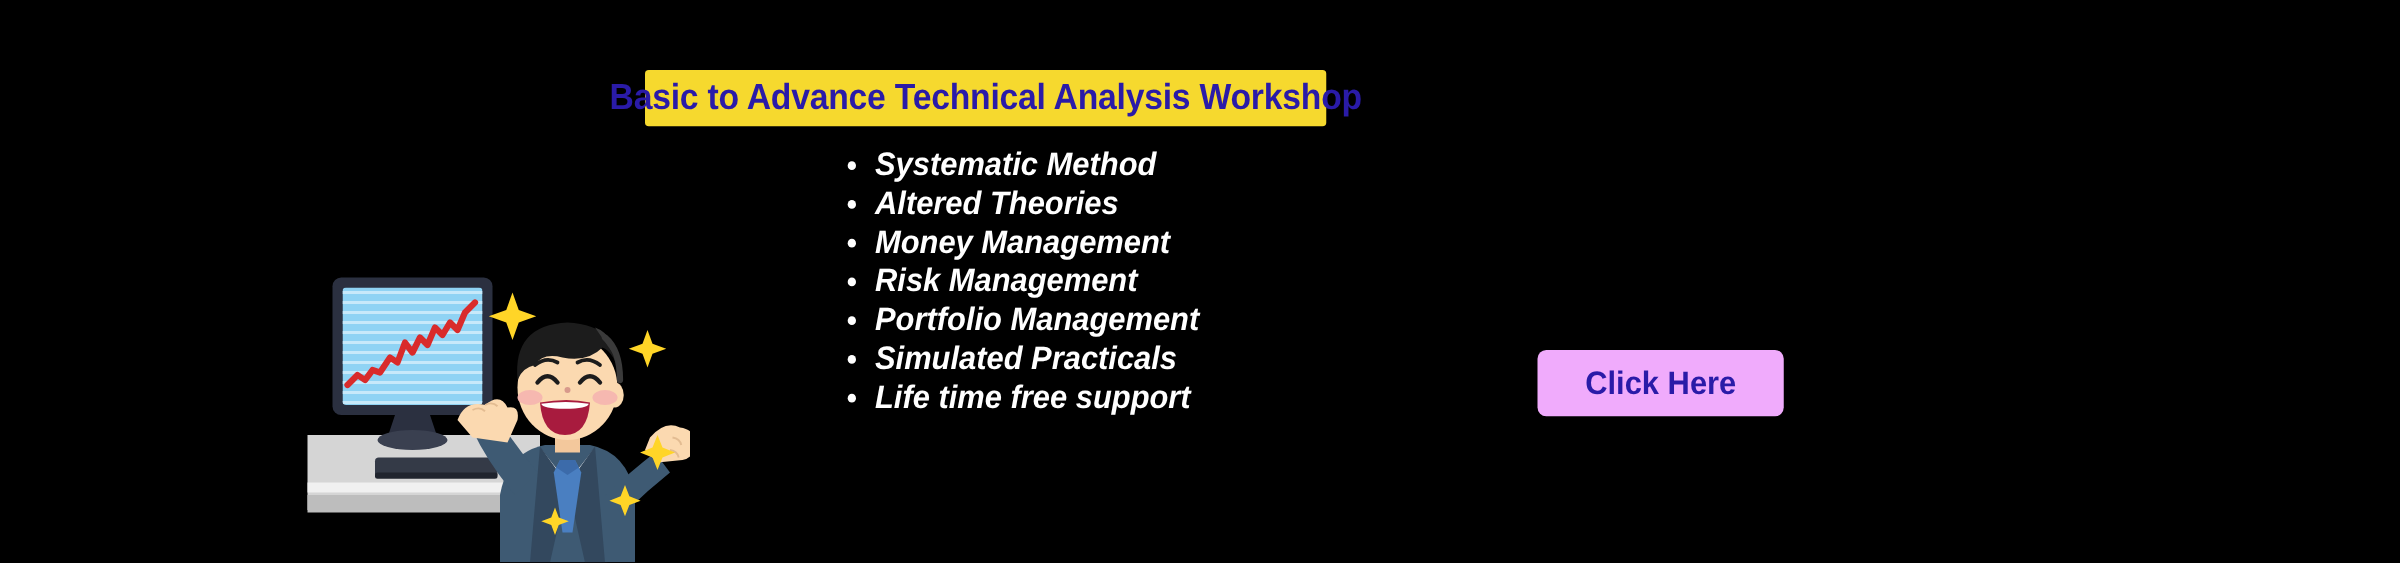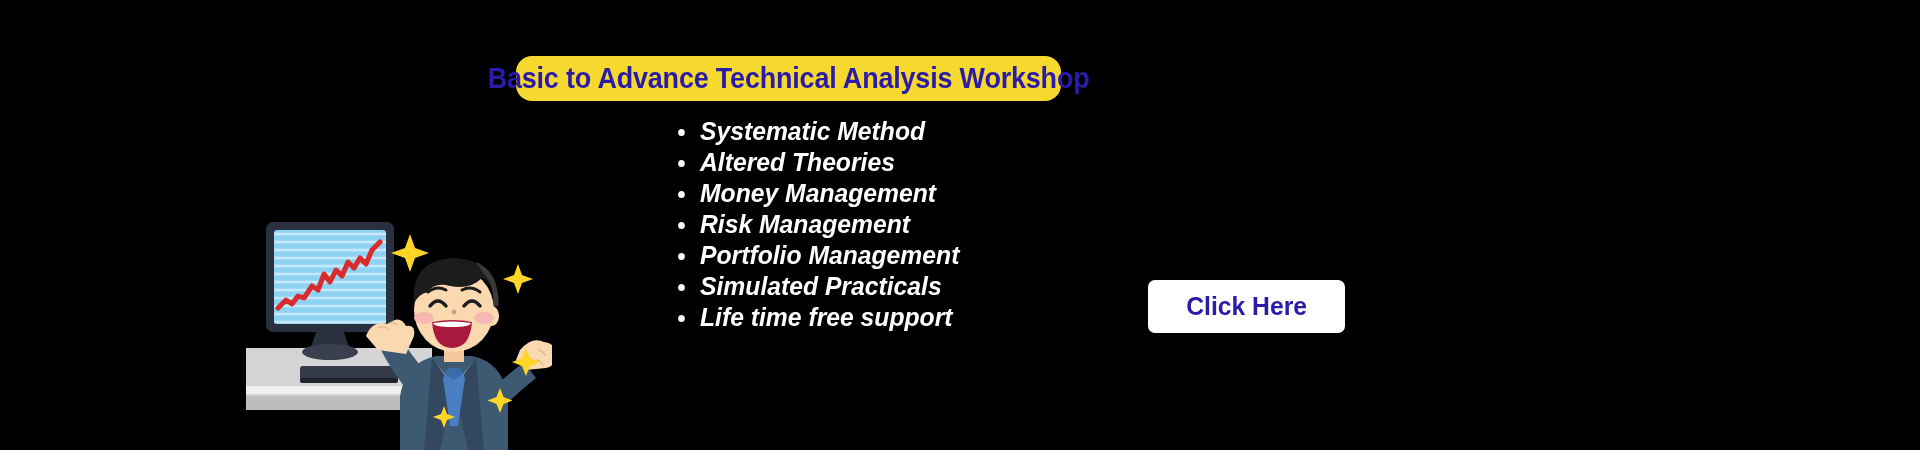--- a/index.html
+++ b/index.html
@@ -20,21 +20,21 @@
   }
 
   
   #title-banner {
     position: absolute;
     left: 516px;
     top: 56px;
     width: 545px;
     height: 45px;
     background: #F6D92E;
-    border-radius: 16px;
+    border-radius: 3px;
     display: flex;
     align-items: center;
     justify-content: center;
   }
   #title-text {
     font-family: "Liberation Sans Narrow", "Liberation Sans", sans-serif;
     font-weight: bold;
     font-size: 29px;
     color: #2A1BA8;
     letter-spacing: -0.2px;
@@ -70,25 +70,25 @@
     top: 13px;
     width: 7px;
     height: 7px;
     background: #FFFFFF;
     border-radius: 50%;
   }
 
   
   #cta-button {
     position: absolute;
-    left: 1148px;
+    left: 1230px;
     top: 280px;
     width: 197px;
     height: 53px;
-    background: #ffffff;
+    background: #f0abfc;
     border: none;
     border-radius: 7px;
     cursor: pointer;
     display: flex;
     align-items: center;
     justify-content: center;
     padding: 4px;
   }
   #cta-label {
     font-family: "Liberation Sans Narrow", "Liberation Sans", sans-serif;

